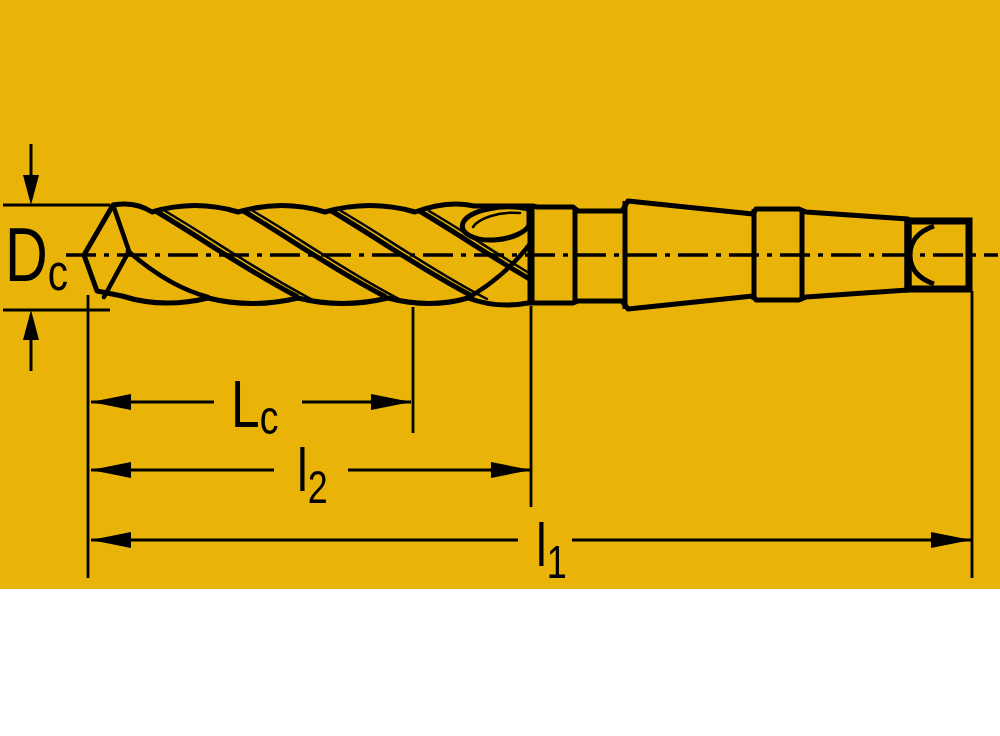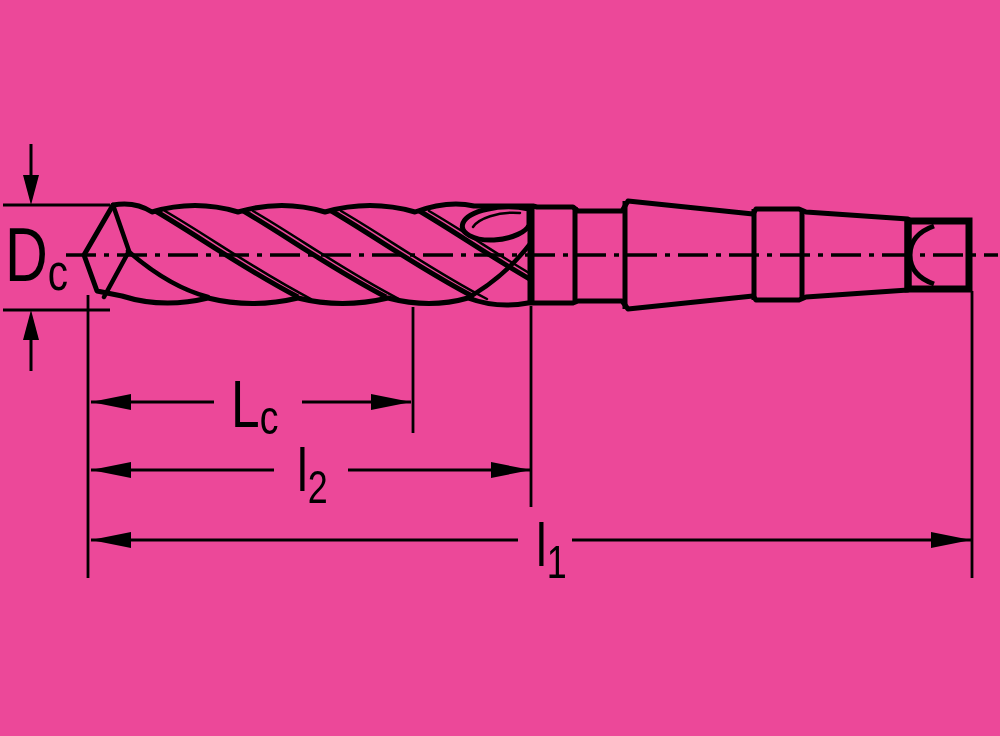--- a/index.html
+++ b/index.html
@@ -1,16 +1,16 @@
 <!DOCTYPE html>
 <html><head>
 <meta charset="utf-8">
 <style>
   html,body{margin:0;padding:0;background:#ffffff;}
-  .stage{position:relative;width:1000px;height:736px;background:#ec4899;overflow:hidden;
+  .stage{position:relative;width:1000px;height:589px;background:#eab308;overflow:hidden;
          font-family:"Liberation Sans",sans-serif;}
   svg{position:absolute;left:0;top:0;}
   .outline{stroke:#000;stroke-width:5;stroke-linejoin:round;stroke-linecap:round;fill:none;}
   .det{stroke:#000;stroke-width:5;stroke-linecap:butt;fill:none;}
   .det-thick{stroke:#000;stroke-width:7;fill:none;}
   .det-med{stroke:#000;stroke-width:4.5;stroke-linecap:round;fill:none;}
   .thin{stroke:#000;stroke-width:2.5;stroke-linecap:round;fill:none;}
   .dim{stroke:#000;stroke-width:3;stroke-linecap:butt;fill:none;}
   .ext{stroke:#000;stroke-width:2.8;stroke-linecap:butt;fill:none;}
   .ah{fill:#000;stroke:none;}

